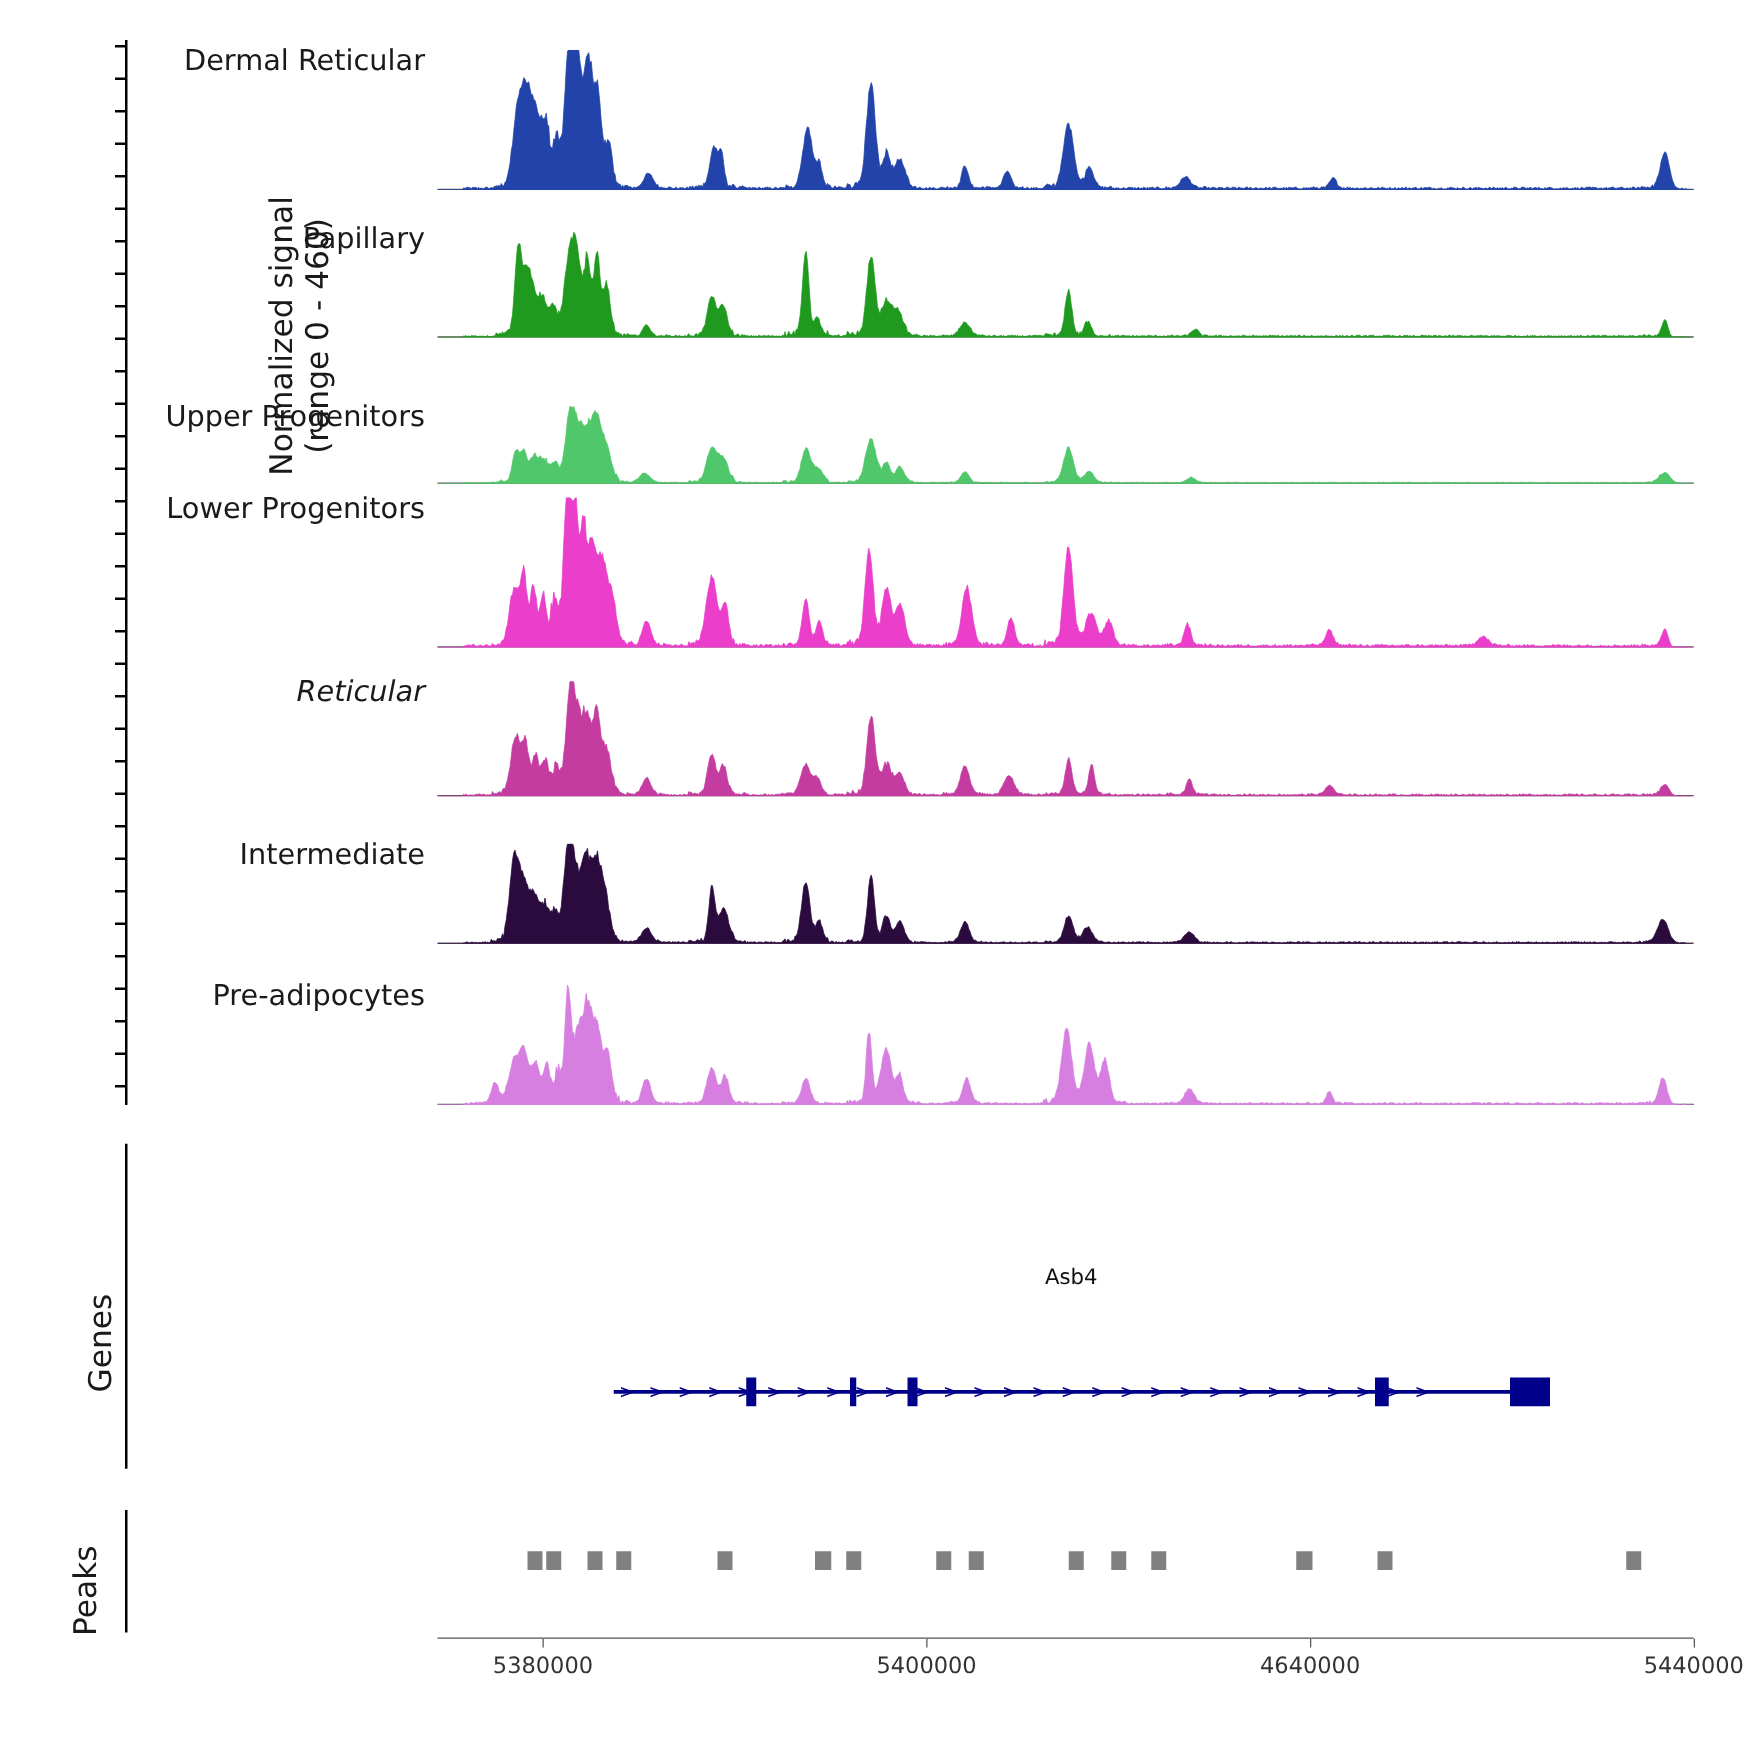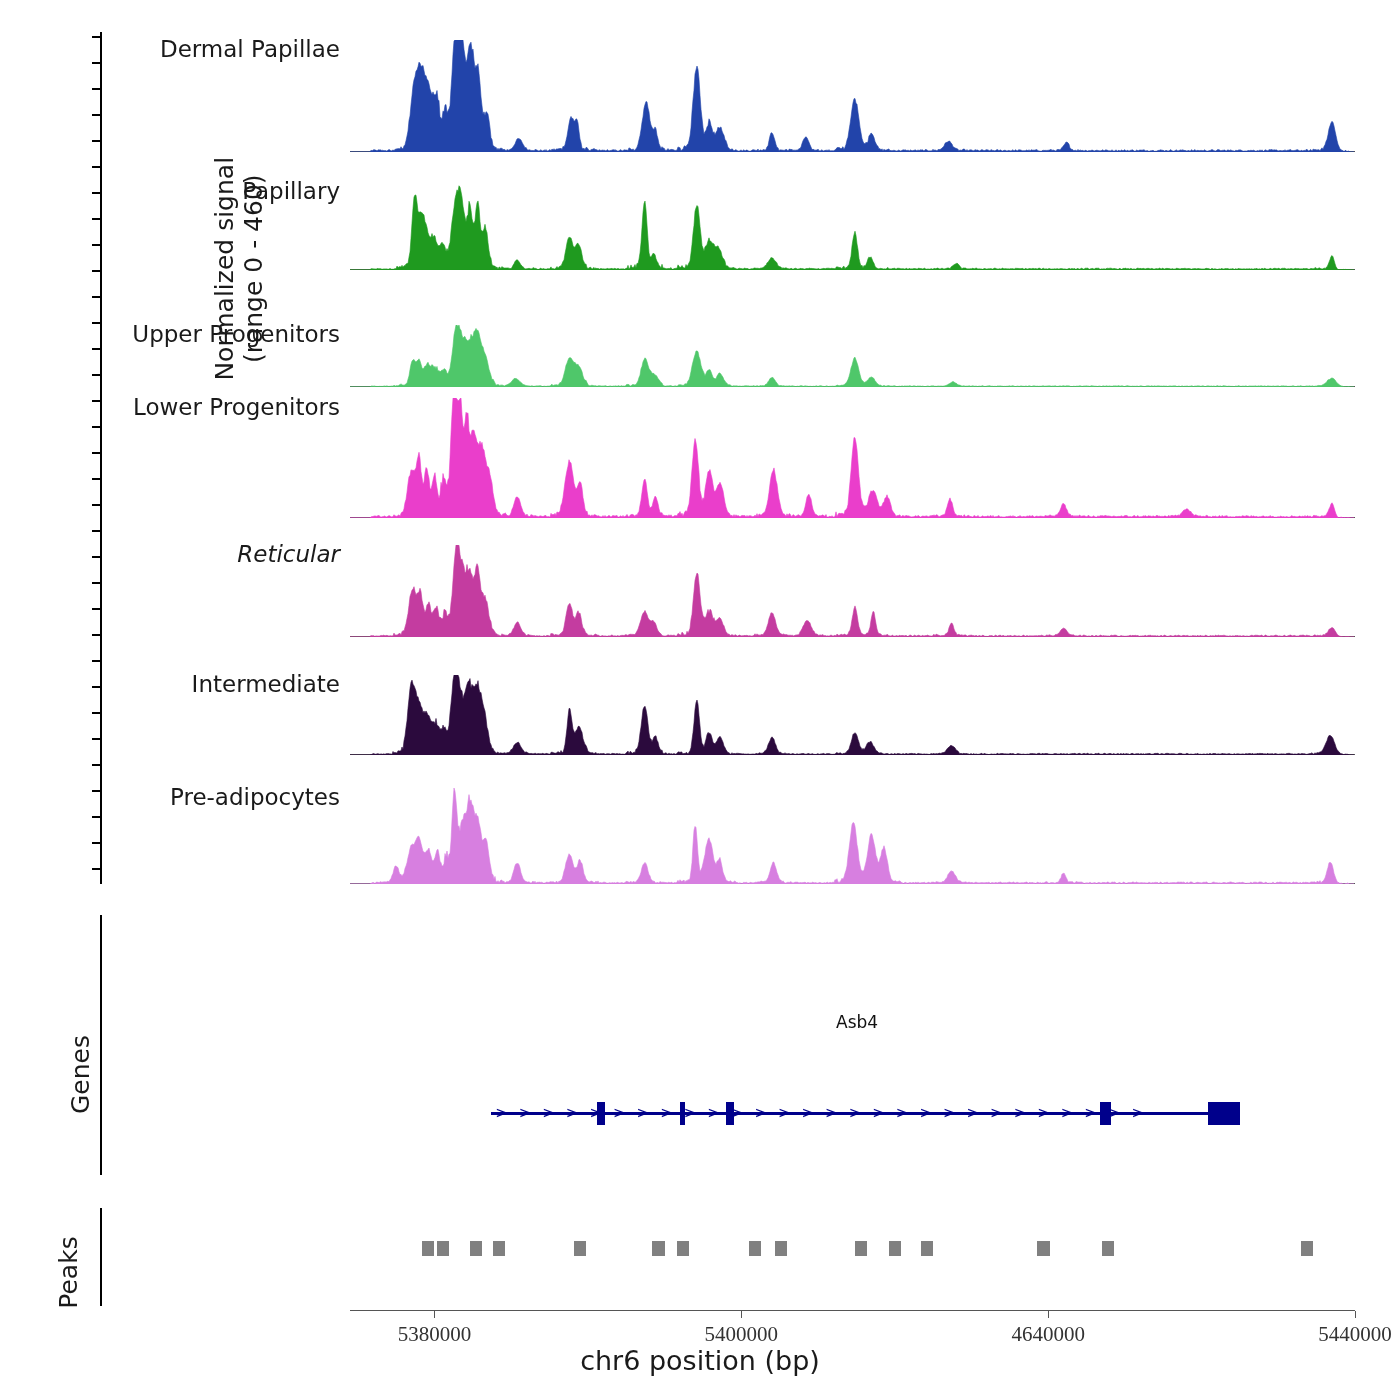--- a/index.html
+++ b/index.html
@@ -129,25 +129,24 @@
     background: #555;
   }
   .xtick {
     position: absolute;
     width: 1px;
     height: 7px;
     background: #555;
   }
   .xticklabel {
     position: absolute;
-    font-size: 21px;
+    font-size: 18px;
     color: #333;
     transform: translateX(-50%);
     white-space: nowrap;
-    font-family: Liberation Serif, serif;
   }
   .xlabel {
     position: absolute;
     left: 0;
     width: 1400px;
     text-align: center;
     font-size: 27px;
     color: #1a1a1a;
   }
 </style>
@@ -189,21 +188,21 @@
       <div class="tick" style="left: 92px; top: 712px;"></div>
       <div class="tick" style="left: 92px; top: 738px;"></div>
       <div class="tick" style="left: 92px; top: 764px;"></div>
       <div class="tick" style="left: 92px; top: 790px;"></div>
       <div class="tick" style="left: 92px; top: 816px;"></div>
       <div class="tick" style="left: 92px; top: 842px;"></div>
       <div class="tick" style="left: 92px; top: 868px;"></div>
     </div>
 
   <div id="tracks">
-      <div class="track-label" style="top: 36px; right: 1060px;">Dermal Papillae</div>
+      <div class="track-label" style="top: 36px; right: 1060px;">Dermal Reticular</div>
       <div class="track" style="top: 40px; height: 112px;">
         <div class="baseline"></div>
         <svg width="1005" height="112">
           <path d="M 0 112 L 0 112.00 L 1 112.00 L 2 112.00 L 3 112.00 L 4 112.00 L 5 112.00 L 6 112.00 L 7 112.00 L 8 112.00 L 9 112.00 L 10 112.00 L 11 112.00 L 12 112.00 L 13 112.00 L 14 112.00 L 15 112.00 L 16 112.00 L 17 112.00 L 18 112.00 L 19 112.00 L 20 112.00 L 21 110.15 L 22 110.78 L 23 110.19 L 24 109.54 L 25 110.11 L 26 110.12 L 27 111.02 L 28 109.75 L 29 110.06 L 30 109.85 L 31 110.00 L 32 110.72 L 33 109.91 L 34 110.98 L 35 110.29 L 36 110.91 L 37 110.95 L 38 109.92 L 39 109.77 L 40 109.82 L 41 111.13 L 42 110.49 L 43 110.02 L 44 110.53 L 45 109.35 L 46 109.13 L 47 108.67 L 48 108.83 L 49 108.47 L 50 109.07 L 51 106.73 L 52 108.46 L 53 108.86 L 54 105.92 L 55 104.64 L 56 100.63 L 57 96.05 L 58 90.97 L 59 80.48 L 60 75.94 L 61 64.87 L 62 55.68 L 63 45.37 L 64 39.86 L 65 36.78 L 66 30.95 L 67 30.01 L 68 26.86 L 69 22.14 L 70 23.23 L 71 26.14 L 72 26.33 L 73 25.41 L 74 30.74 L 75 35.87 L 76 35.61 L 77 39.52 L 78 40.28 L 79 43.85 L 80 49.03 L 81 52.07 L 82 54.62 L 83 51.88 L 84 54.59 L 85 54.98 L 86 54.33 L 87 50.49 L 88 59.58 L 89 60.76 L 90 76.67 L 91 77.72 L 92 78.93 L 93 70.92 L 94 71.92 L 95 65.08 L 96 64.54 L 97 72.84 L 98 70.69 L 99 68.91 L 100 65.81 L 101 48.50 L 102 34.00 L 103 14.16 L 104 0.84 L 105 0.00 L 106 0.00 L 107 0.00 L 108 0.00 L 109 0.00 L 110 0.00 L 111 0.00 L 112 0.00 L 113 0.00 L 114 9.62 L 115 16.09 L 116 22.56 L 117 19.40 L 118 12.77 L 119 6.09 L 120 3.65 L 121 2.13 L 122 10.53 L 123 9.09 L 124 20.18 L 125 28.16 L 126 25.22 L 127 26.68 L 128 23.74 L 129 33.27 L 130 43.60 L 131 57.01 L 132 65.76 L 133 74.27 L 134 71.86 L 135 75.55 L 136 71.67 L 137 72.39 L 138 74.22 L 139 80.22 L 140 87.69 L 141 97.77 L 142 99.43 L 143 105.84 L 144 106.05 L 145 107.40 L 146 107.14 L 147 109.65 L 148 108.26 L 149 109.72 L 150 108.20 L 151 108.43 L 152 108.14 L 153 109.86 L 154 109.15 L 155 109.80 L 156 110.66 L 157 109.50 L 158 109.99 L 159 110.14 L 160 109.27 L 161 109.04 L 162 108.23 L 163 106.98 L 164 105.39 L 165 104.04 L 166 101.25 L 167 98.98 L 168 98.55 L 169 98.70 L 170 99.13 L 171 100.08 L 172 102.21 L 173 104.13 L 174 105.72 L 175 108.02 L 176 107.37 L 177 109.14 L 178 110.28 L 179 109.68 L 180 109.92 L 181 110.47 L 182 110.40 L 183 110.55 L 184 110.63 L 185 109.47 L 186 109.69 L 187 110.07 L 188 110.69 L 189 110.94 L 190 110.48 L 191 109.67 L 192 110.77 L 193 111.16 L 194 109.74 L 195 110.69 L 196 109.57 L 197 110.92 L 198 110.88 L 199 110.29 L 200 109.58 L 201 110.87 L 202 108.96 L 203 109.94 L 204 108.68 L 205 110.32 L 206 109.35 L 207 108.76 L 208 109.31 L 209 108.18 L 210 108.99 L 211 108.11 L 212 109.87 L 213 106.34 L 214 106.97 L 215 104.70 L 216 100.56 L 217 96.24 L 218 90.04 L 219 84.12 L 220 79.03 L 221 76.43 L 222 78.40 L 223 78.46 L 224 81.27 L 225 80.87 L 226 78.79 L 227 79.35 L 228 82.89 L 229 91.28 L 230 99.05 L 231 102.51 L 232 108.02 L 233 108.81 L 234 108.13 L 235 109.64 L 236 107.48 L 237 107.56 L 238 108.94 L 239 110.42 L 240 110.65 L 241 109.66 L 242 109.26 L 243 109.35 L 244 108.33 L 245 109.58 L 246 109.55 L 247 109.92 L 248 110.49 L 249 110.13 L 250 109.72 L 251 110.78 L 252 109.92 L 253 110.26 L 254 110.21 L 255 110.32 L 256 111.17 L 257 109.70 L 258 109.99 L 259 111.28 L 260 110.15 L 261 110.81 L 262 109.85 L 263 110.02 L 264 109.62 L 265 110.39 L 266 109.74 L 267 110.97 L 268 111.11 L 269 110.93 L 270 109.70 L 271 109.90 L 272 110.85 L 273 110.75 L 274 109.79 L 275 109.94 L 276 110.08 L 277 110.07 L 278 110.52 L 279 107.76 L 280 108.62 L 281 108.89 L 282 109.98 L 283 108.81 L 284 110.50 L 285 109.94 L 286 108.63 L 287 107.15 L 288 104.28 L 289 99.65 L 290 95.63 L 291 89.82 L 292 82.36 L 293 76.93 L 294 68.36 L 295 64.50 L 296 61.49 L 297 61.95 L 298 68.04 L 299 71.91 L 300 80.39 L 301 85.01 L 302 87.24 L 303 88.75 L 304 89.52 L 305 86.90 L 306 88.74 L 307 95.35 L 308 98.75 L 309 103.65 L 310 105.95 L 311 108.72 L 312 106.66 L 313 108.23 L 314 107.92 L 315 109.97 L 316 110.50 L 317 109.95 L 318 108.59 L 319 109.92 L 320 109.98 L 321 109.25 L 322 109.62 L 323 109.59 L 324 110.10 L 325 110.38 L 326 110.43 L 327 110.07 L 328 106.89 L 329 107.56 L 330 107.63 L 331 110.73 L 332 109.77 L 333 109.16 L 334 106.33 L 335 105.77 L 336 106.99 L 337 104.85 L 338 104.31 L 339 100.74 L 340 96.09 L 341 87.87 L 342 71.84 L 343 59.70 L 344 50.16 L 345 34.05 L 346 29.89 L 347 26.04 L 348 29.38 L 349 39.26 L 350 55.26 L 351 69.35 L 352 78.11 L 353 87.31 L 354 94.22 L 355 91.50 L 356 90.59 L 357 87.01 L 358 85.47 L 359 78.79 L 360 80.87 L 361 85.47 L 362 88.36 L 363 92.93 L 364 91.71 L 365 94.75 L 366 92.56 L 367 90.85 L 368 87.12 L 369 88.16 L 370 87.64 L 371 86.93 L 372 90.96 L 373 93.39 L 374 95.35 L 375 99.50 L 376 100.66 L 377 103.64 L 378 107.59 L 379 108.09 L 380 109.50 L 381 109.39 L 382 108.79 L 383 109.56 L 384 111.09 L 385 109.90 L 386 109.79 L 387 110.40 L 388 111.00 L 389 111.14 L 390 110.82 L 391 109.81 L 392 111.14 L 393 110.46 L 394 109.69 L 395 111.23 L 396 110.07 L 397 110.11 L 398 110.59 L 399 111.30 L 400 111.08 L 401 110.97 L 402 110.08 L 403 109.74 L 404 109.82 L 405 110.16 L 406 110.42 L 407 110.43 L 408 108.99 L 409 111.16 L 410 109.92 L 411 110.10 L 412 110.62 L 413 109.76 L 414 109.45 L 415 110.22 L 416 109.50 L 417 106.84 L 418 106.05 L 419 100.50 L 420 95.94 L 421 92.83 L 422 92.95 L 423 94.56 L 424 97.46 L 425 100.66 L 426 104.58 L 427 107.47 L 428 107.76 L 429 110.42 L 430 110.01 L 431 109.87 L 432 110.13 L 433 110.06 L 434 110.47 L 435 109.95 L 436 109.40 L 437 109.65 L 438 110.97 L 439 109.36 L 440 109.04 L 441 109.78 L 442 109.25 L 443 110.45 L 444 109.88 L 445 110.38 L 446 109.93 L 447 110.17 L 448 109.66 L 449 108.72 L 450 108.39 L 451 106.96 L 452 103.53 L 453 100.74 L 454 98.88 L 455 97.52 L 456 96.79 L 457 97.70 L 458 100.06 L 459 102.20 L 460 104.82 L 461 107.09 L 462 109.62 L 463 109.32 L 464 109.60 L 465 110.48 L 466 109.84 L 467 110.33 L 468 109.06 L 469 110.68 L 470 110.96 L 471 110.47 L 472 109.67 L 473 110.72 L 474 111.32 L 475 109.98 L 476 110.79 L 477 109.72 L 478 110.94 L 479 109.61 L 480 110.65 L 481 110.93 L 482 110.56 L 483 110.96 L 484 110.62 L 485 110.04 L 486 108.73 L 487 107.87 L 488 107.23 L 489 107.78 L 490 107.73 L 491 109.03 L 492 107.68 L 493 106.71 L 494 109.62 L 495 107.24 L 496 104.46 L 497 100.10 L 498 97.30 L 499 90.35 L 500 84.21 L 501 77.16 L 502 69.26 L 503 62.87 L 504 58.74 L 505 58.51 L 506 63.15 L 507 64.26 L 508 72.21 L 509 79.17 L 510 87.17 L 511 92.85 L 512 98.52 L 513 101.46 L 514 103.47 L 515 103.67 L 516 102.23 L 517 102.99 L 518 101.47 L 519 95.74 L 520 94.98 L 521 93.02 L 522 93.72 L 523 95.35 L 524 97.62 L 525 101.43 L 526 103.52 L 527 105.52 L 528 106.24 L 529 108.88 L 530 108.58 L 531 109.96 L 532 108.81 L 533 111.07 L 534 109.18 L 535 110.21 L 536 110.07 L 537 109.86 L 538 109.19 L 539 108.97 L 540 110.77 L 541 110.25 L 542 111.00 L 543 110.20 L 544 110.44 L 545 110.34 L 546 111.28 L 547 110.75 L 548 110.77 L 549 109.81 L 550 110.92 L 551 111.00 L 552 110.31 L 553 109.89 L 554 109.83 L 555 110.19 L 556 109.82 L 557 111.06 L 558 109.87 L 559 111.14 L 560 110.14 L 561 109.91 L 562 111.09 L 563 110.31 L 564 110.58 L 565 109.74 L 566 110.23 L 567 110.94 L 568 109.78 L 569 110.82 L 570 109.71 L 571 110.14 L 572 109.80 L 573 110.00 L 574 111.29 L 575 109.73 L 576 109.54 L 577 109.96 L 578 110.80 L 579 111.03 L 580 110.77 L 581 110.95 L 582 110.69 L 583 109.25 L 584 110.52 L 585 109.78 L 586 110.58 L 587 110.71 L 588 109.58 L 589 109.61 L 590 109.50 L 591 109.01 L 592 107.97 L 593 107.21 L 594 106.01 L 595 103.31 L 596 102.60 L 597 102.29 L 598 101.81 L 599 101.01 L 600 101.36 L 601 103.09 L 602 104.00 L 603 106.76 L 604 107.23 L 605 107.99 L 606 108.24 L 607 108.65 L 608 109.24 L 609 110.69 L 610 109.98 L 611 110.27 L 612 110.37 L 613 109.11 L 614 109.06 L 615 109.53 L 616 110.78 L 617 109.61 L 618 111.11 L 619 110.14 L 620 109.92 L 621 109.75 L 622 110.15 L 623 110.69 L 624 110.81 L 625 109.60 L 626 110.19 L 627 110.06 L 628 110.03 L 629 110.96 L 630 110.71 L 631 110.07 L 632 109.62 L 633 110.21 L 634 110.62 L 635 110.56 L 636 109.73 L 637 109.72 L 638 110.01 L 639 110.39 L 640 111.03 L 641 109.57 L 642 110.19 L 643 110.50 L 644 110.44 L 645 111.08 L 646 110.12 L 647 109.70 L 648 109.69 L 649 110.87 L 650 109.93 L 651 109.99 L 652 111.21 L 653 110.84 L 654 110.29 L 655 110.25 L 656 110.57 L 657 111.17 L 658 110.39 L 659 110.54 L 660 110.68 L 661 110.95 L 662 110.38 L 663 109.67 L 664 111.23 L 665 110.09 L 666 109.81 L 667 111.14 L 668 110.18 L 669 109.65 L 670 109.96 L 671 109.93 L 672 110.75 L 673 110.71 L 674 110.63 L 675 110.69 L 676 110.57 L 677 109.82 L 678 111.12 L 679 109.67 L 680 110.91 L 681 109.74 L 682 110.00 L 683 110.35 L 684 109.94 L 685 110.36 L 686 109.60 L 687 109.74 L 688 110.66 L 689 110.90 L 690 111.18 L 691 111.19 L 692 111.09 L 693 109.91 L 694 110.80 L 695 110.04 L 696 110.67 L 697 110.15 L 698 110.56 L 699 109.93 L 700 110.05 L 701 109.17 L 702 110.52 L 703 109.88 L 704 110.33 L 705 110.80 L 706 111.18 L 707 109.39 L 708 109.73 L 709 109.32 L 710 110.21 L 711 108.52 L 712 107.59 L 713 106.26 L 714 105.06 L 715 103.68 L 716 102.02 L 717 102.16 L 718 102.83 L 719 104.31 L 720 107.91 L 721 109.07 L 722 109.38 L 723 109.79 L 724 111.01 L 725 109.88 L 726 110.86 L 727 110.72 L 728 109.43 L 729 110.79 L 730 109.78 L 731 110.73 L 732 110.31 L 733 110.50 L 734 111.02 L 735 110.62 L 736 110.05 L 737 111.28 L 738 110.93 L 739 110.46 L 740 110.87 L 741 110.43 L 742 110.10 L 743 110.35 L 744 111.01 L 745 110.87 L 746 110.27 L 747 110.26 L 748 110.46 L 749 110.76 L 750 110.84 L 751 110.80 L 752 110.27 L 753 109.74 L 754 111.03 L 755 110.25 L 756 109.65 L 757 110.37 L 758 110.32 L 759 111.14 L 760 110.39 L 761 111.27 L 762 109.69 L 763 111.19 L 764 110.83 L 765 111.22 L 766 109.75 L 767 111.31 L 768 110.75 L 769 110.11 L 770 111.22 L 771 110.28 L 772 109.93 L 773 111.02 L 774 110.09 L 775 109.72 L 776 111.13 L 777 110.49 L 778 110.27 L 779 111.28 L 780 110.28 L 781 110.42 L 782 109.82 L 783 110.02 L 784 111.09 L 785 111.24 L 786 110.71 L 787 109.82 L 788 111.01 L 789 110.31 L 790 110.03 L 791 110.12 L 792 110.16 L 793 109.99 L 794 109.74 L 795 110.40 L 796 111.27 L 797 110.37 L 798 111.11 L 799 111.30 L 800 111.14 L 801 110.48 L 802 110.95 L 803 110.02 L 804 111.33 L 805 111.31 L 806 111.21 L 807 111.18 L 808 110.30 L 809 110.56 L 810 110.01 L 811 109.80 L 812 110.44 L 813 110.11 L 814 110.88 L 815 111.20 L 816 110.01 L 817 111.02 L 818 110.79 L 819 111.13 L 820 109.90 L 821 109.69 L 822 110.84 L 823 111.20 L 824 111.28 L 825 110.79 L 826 109.72 L 827 110.48 L 828 110.97 L 829 110.57 L 830 110.18 L 831 109.82 L 832 110.60 L 833 109.62 L 834 110.62 L 835 110.35 L 836 110.84 L 837 111.07 L 838 110.55 L 839 110.49 L 840 111.24 L 841 110.13 L 842 109.72 L 843 110.88 L 844 110.32 L 845 109.58 L 846 110.63 L 847 110.81 L 848 109.99 L 849 110.96 L 850 110.28 L 851 110.65 L 852 110.16 L 853 110.98 L 854 110.14 L 855 109.79 L 856 110.96 L 857 111.02 L 858 111.25 L 859 110.51 L 860 110.78 L 861 109.65 L 862 109.91 L 863 109.68 L 864 110.74 L 865 110.98 L 866 111.06 L 867 109.94 L 868 109.61 L 869 109.82 L 870 110.17 L 871 110.92 L 872 110.15 L 873 110.52 L 874 109.99 L 875 110.10 L 876 111.29 L 877 110.27 L 878 109.89 L 879 110.29 L 880 110.57 L 881 109.67 L 882 110.82 L 883 110.79 L 884 111.03 L 885 111.26 L 886 109.93 L 887 111.11 L 888 109.97 L 889 110.14 L 890 109.68 L 891 110.23 L 892 110.61 L 893 111.29 L 894 111.12 L 895 111.01 L 896 111.01 L 897 111.12 L 898 110.38 L 899 110.59 L 900 110.72 L 901 109.98 L 902 110.83 L 903 110.14 L 904 110.27 L 905 111.00 L 906 111.19 L 907 110.84 L 908 110.41 L 909 111.19 L 910 109.75 L 911 110.92 L 912 109.80 L 913 111.30 L 914 111.25 L 915 109.73 L 916 110.16 L 917 110.57 L 918 110.88 L 919 109.54 L 920 109.93 L 921 109.59 L 922 109.61 L 923 110.27 L 924 109.70 L 925 110.00 L 926 109.93 L 927 109.92 L 928 111.23 L 929 110.42 L 930 110.84 L 931 110.23 L 932 111.18 L 933 110.31 L 934 110.83 L 935 109.64 L 936 111.07 L 937 110.31 L 938 110.22 L 939 110.05 L 940 109.65 L 941 109.73 L 942 110.75 L 943 110.50 L 944 110.65 L 945 110.22 L 946 110.28 L 947 109.60 L 948 109.89 L 949 110.59 L 950 110.99 L 951 110.62 L 952 110.18 L 953 111.25 L 954 109.96 L 955 110.95 L 956 109.59 L 957 109.61 L 958 110.21 L 959 111.21 L 960 109.87 L 961 109.65 L 962 111.15 L 963 109.23 L 964 109.38 L 965 109.70 L 966 109.59 L 967 110.22 L 968 109.58 L 969 109.95 L 970 110.47 L 971 109.15 L 972 107.80 L 973 109.60 L 974 106.51 L 975 104.75 L 976 101.43 L 977 99.37 L 978 94.75 L 979 88.84 L 980 85.87 L 981 82.91 L 982 81.34 L 983 82.50 L 984 86.07 L 985 90.99 L 986 95.46 L 987 100.34 L 988 104.24 L 989 106.51 L 990 109.11 L 991 109.57 L 992 110.45 L 993 110.52 L 994 111.52 L 995 110.52 L 996 110.47 L 997 111.67 L 998 111.04 L 999 111.02 L 1000 112.00 L 1001 112.00 L 1002 112.00 L 1003 112.00 L 1004 112.00 L 1004 112 Z" fill="#2244aa" stroke="#2244aa" stroke-width="0.6"></path>
         </svg>
       </div>
       <div class="track-label" style="top: 178px; right: 1060px;">Papillary</div>
       <div class="track" style="top: 182px; height: 88px;">
         <div class="baseline"></div>
         <svg width="1005" height="88">
@@ -284,15 +283,14 @@
   <div id="xticks">
       <div class="xtick" style="left: 434.389px; top: 1311px;"></div>
       <div class="xticklabel" style="left: 434.389px; top: 1322px;">5380000</div>
       <div class="xtick" style="left: 741.26px; top: 1311px;"></div>
       <div class="xticklabel" style="left: 741.26px; top: 1322px;">5400000</div>
       <div class="xtick" style="left: 1048.13px; top: 1311px;"></div>
       <div class="xticklabel" style="left: 1048.13px; top: 1322px;">4640000</div>
       <div class="xtick" style="left: 1355px; top: 1311px;"></div>
       <div class="xticklabel" style="left: 1355px; top: 1322px;">5440000</div>
     </div>
-  <div class="xlabel" style="top:1345px;">chr6 position (bp)</div>
 
 </div>
 
 </body></html>

